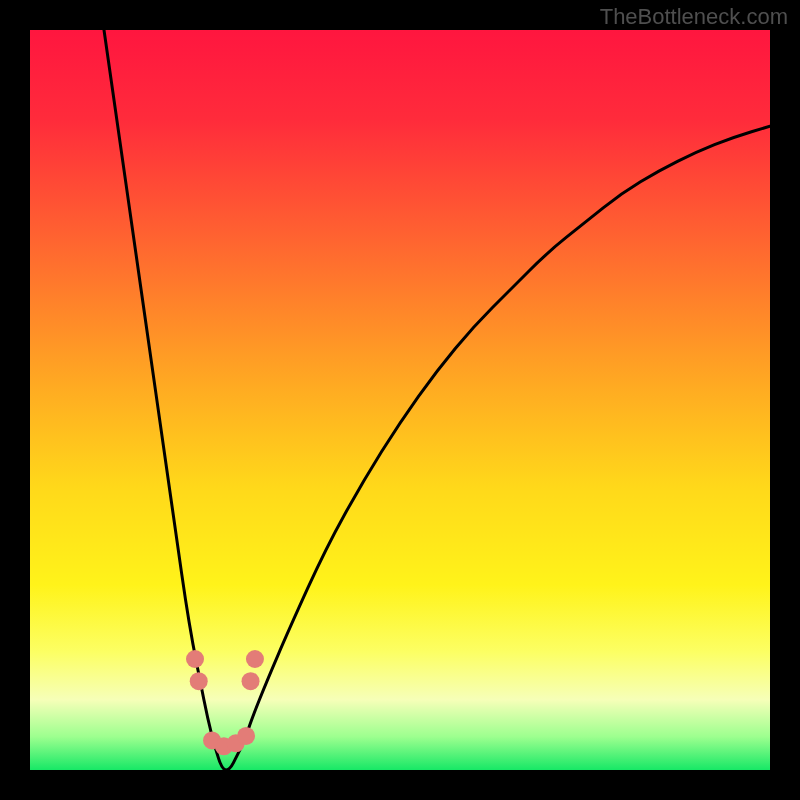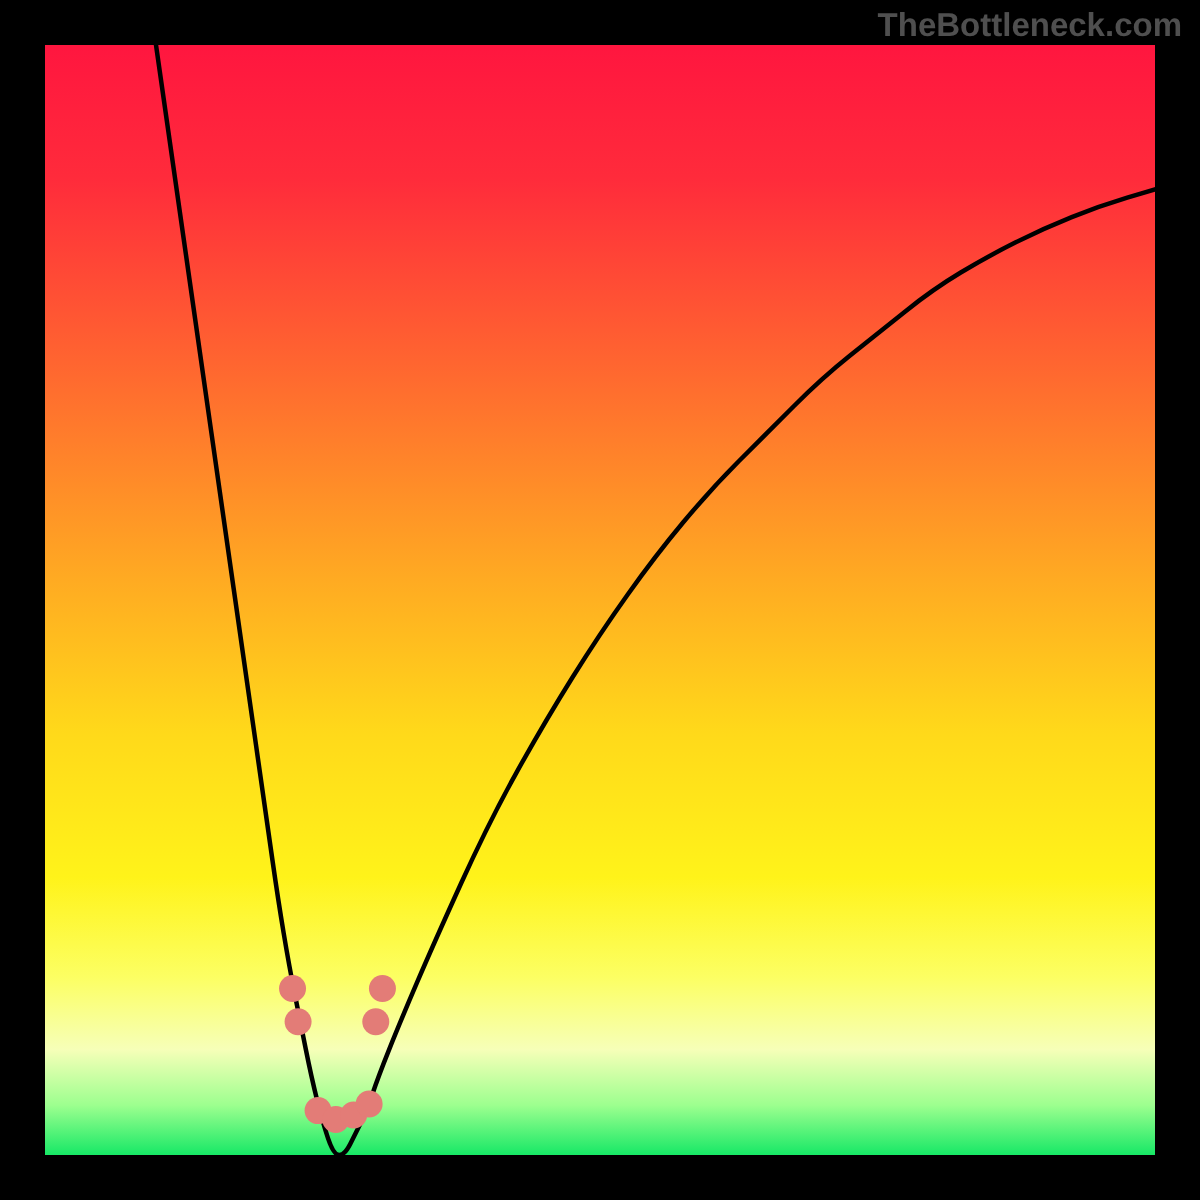--- a/index.html
+++ b/index.html
@@ -15,21 +15,21 @@
     height: 800px;
     background: #000000;
     position: relative;
   }
   .watermark {
     position: absolute;
     top: 4px;
     right: 12px;
     color: #4f4f4f;
     font-size: 22px;
-    font-weight: 700;
+    font-weight: 400;
     z-index: 10;
     pointer-events: none;
   }
   .plot-area {
     position: absolute;
     left: 30px;
     top: 30px;
     width: 740px;
     height: 740px;
   }

